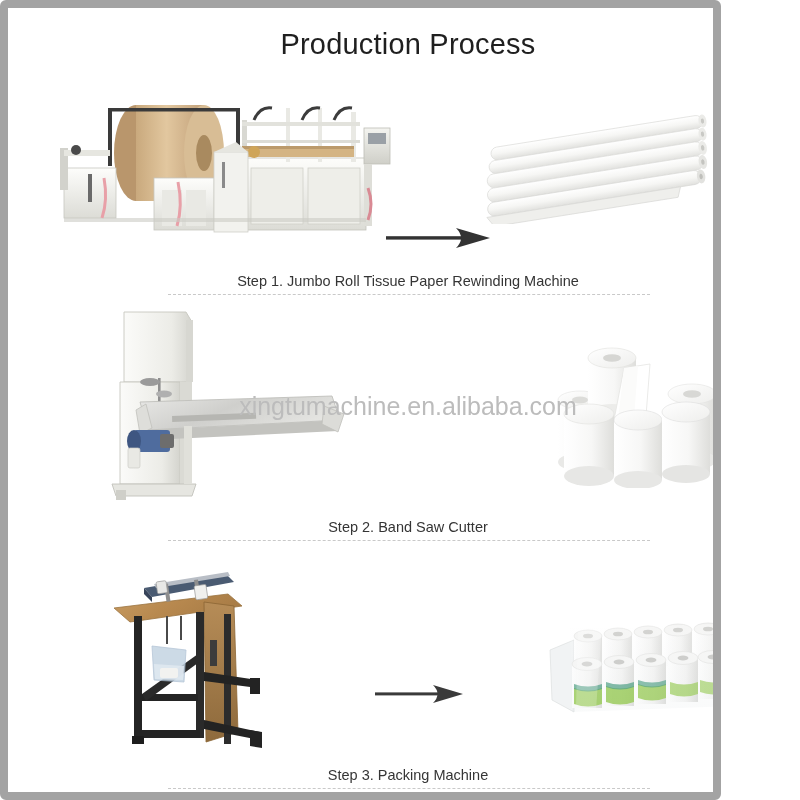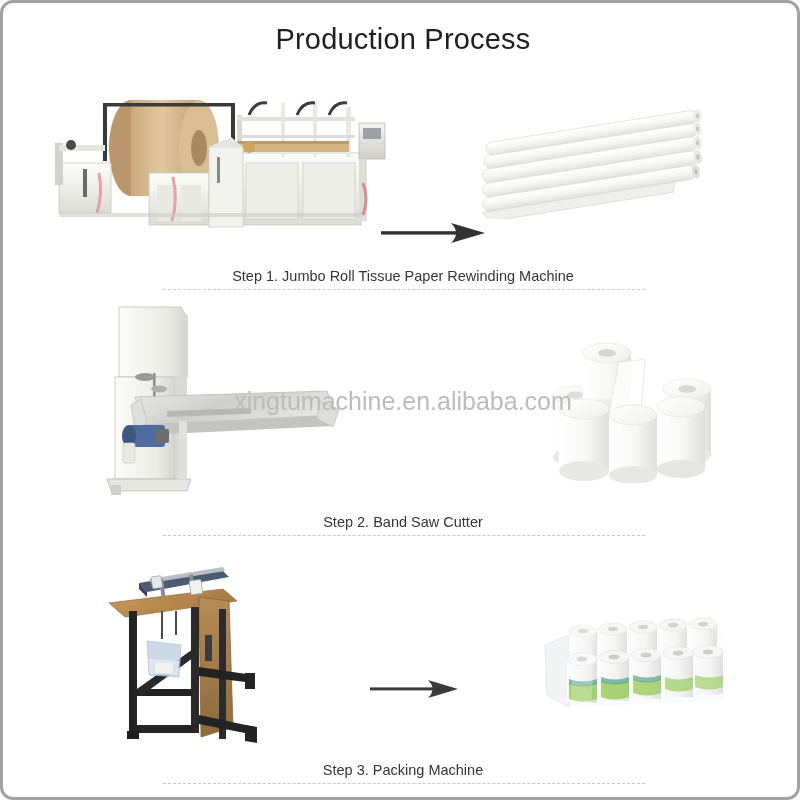--- a/index.html
+++ b/index.html
@@ -10,26 +10,26 @@
   }
   body {
     width: 800px;
     height: 800px;
     font-family: "Liberation Sans", sans-serif;
     overflow: hidden;
   }
 
   #page {
     position: relative;
-    width: 800px;
+    width: 721px;
     height: 800px;
     box-sizing: border-box;
     background: #ffffff;
-    border: 3px solid #a3a3a3;
-    border-radius: 13px;
+    border: 8px solid #a3a3a3;
+    border-radius: 6px;
     overflow: hidden;
   }
 
   
   #page-title {
     position: absolute;
     top: 17px;
     left: 0;
     width: 800px;
     text-align: center;

